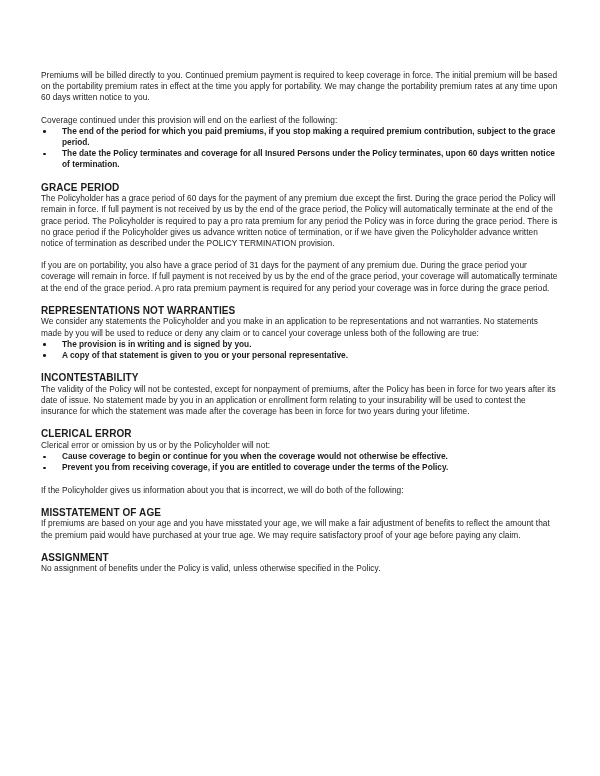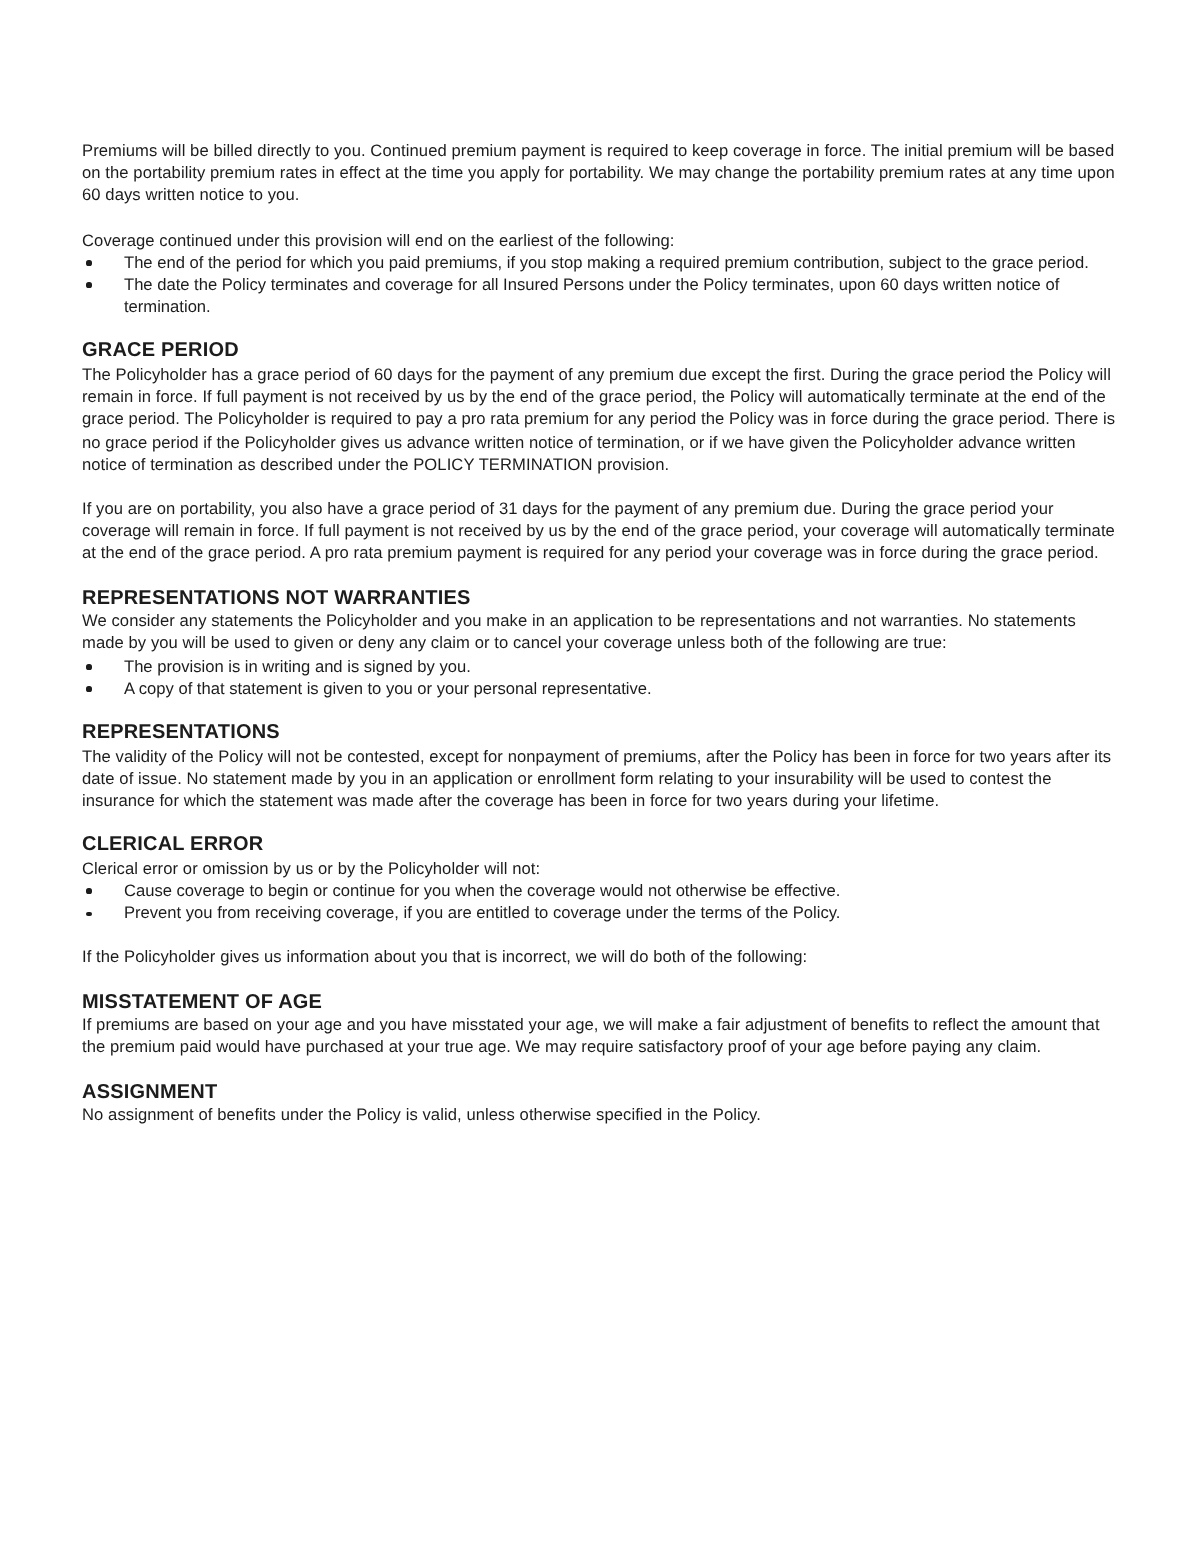--- a/index.html
+++ b/index.html
@@ -53,20 +53,21 @@
     margin: 0 0 0 0;
     padding: 0;
     list-style: none;
   }
   ul.bullets li {
     position: relative;
     padding-left: 21px;
     font-size: 8.3px;
     line-height: 11.2px;
     margin: 0;
+    font-weight: bold;
   }
   ul.bullets li .bullet-dot {
     position: absolute;
     left: 2px;
     top: 4.3px;
     width: 2.6px;
     height: 2.6px;
     border-radius: 50%;
     background: #1c1c1c;
   }
@@ -119,29 +120,29 @@
     </div>
 
     <div class="section">
       <h2 class="section-heading">GRACE PERIOD</h2>
       <p class="body-text">The Policyholder has a grace period of 60 days for the payment of any premium due except the first.  During the grace period the Policy will remain in force.  If full payment is not received by us by the end of the grace period, the Policy will automatically terminate at the end of the grace period.  The Policyholder is required to pay a pro rata premium for any period the Policy was in force during the grace period.  There is no grace period if the Policyholder gives us advance written notice of termination, or if we have given the Policyholder advance written notice of termination as described under the POLICY TERMINATION provision.</p>
       <p class="body-text tight">If you are on portability, you also have a grace period of 31 days for the payment of any premium due.  During the grace period your coverage will remain in force.  If full payment is not received by us by the end of the grace period, your coverage will automatically terminate at the end of the grace period.  A pro rata premium payment is required for any period your coverage was in force during the grace period.</p>
     </div>
 
     <div class="section">
       <h2 class="section-heading">REPRESENTATIONS NOT WARRANTIES</h2>
-      <p class="body-text tight">We consider any statements the Policyholder and you make in an application to be representations and not warranties.  No statements made by you will be used to given or deny any claim or to cancel your coverage unless both of the following are true:</p>
+      <p class="body-text tight">We consider any statements the Policyholder and you make in an application to be representations and not warranties.  No statements made by you will be used to reduce or deny any claim or to cancel your coverage unless both of the following are true:</p>
       <ul class="bullets">
         <li><span class="bullet-dot"></span><span>The provision is in writing and is signed by you.</span></li>
         <li><span class="bullet-dot"></span><span>A copy of that statement is given to you or your personal representative.</span></li>
       </ul>
     </div>
 
     <div class="section">
-      <h2 class="section-heading">REPRESENTATIONS</h2>
+      <h2 class="section-heading">INCONTESTABILITY</h2>
       <p class="body-text tight">The validity of the Policy will not be contested, except for nonpayment of premiums, after the Policy has been in force for two years after its date of issue. No statement made by you in an application or enrollment form relating to your insurability will be used to contest the insurance for which the statement was made after the coverage has been in force for two years during your lifetime.</p>
     </div>
 
     <div class="section">
       <h2 class="section-heading">CLERICAL ERROR</h2>
       <p class="body-text tight">Clerical error or omission by us or by the Policyholder will not:</p>
       <ul class="bullets">
         <li><span class="bullet-dot"></span><span>Cause coverage to begin or continue for you when the coverage would not otherwise be effective.</span></li>
         <li><span class="bullet-dot"></span><span>Prevent you from receiving coverage, if you are entitled to coverage under the terms of the Policy.</span></li>
       </ul>

